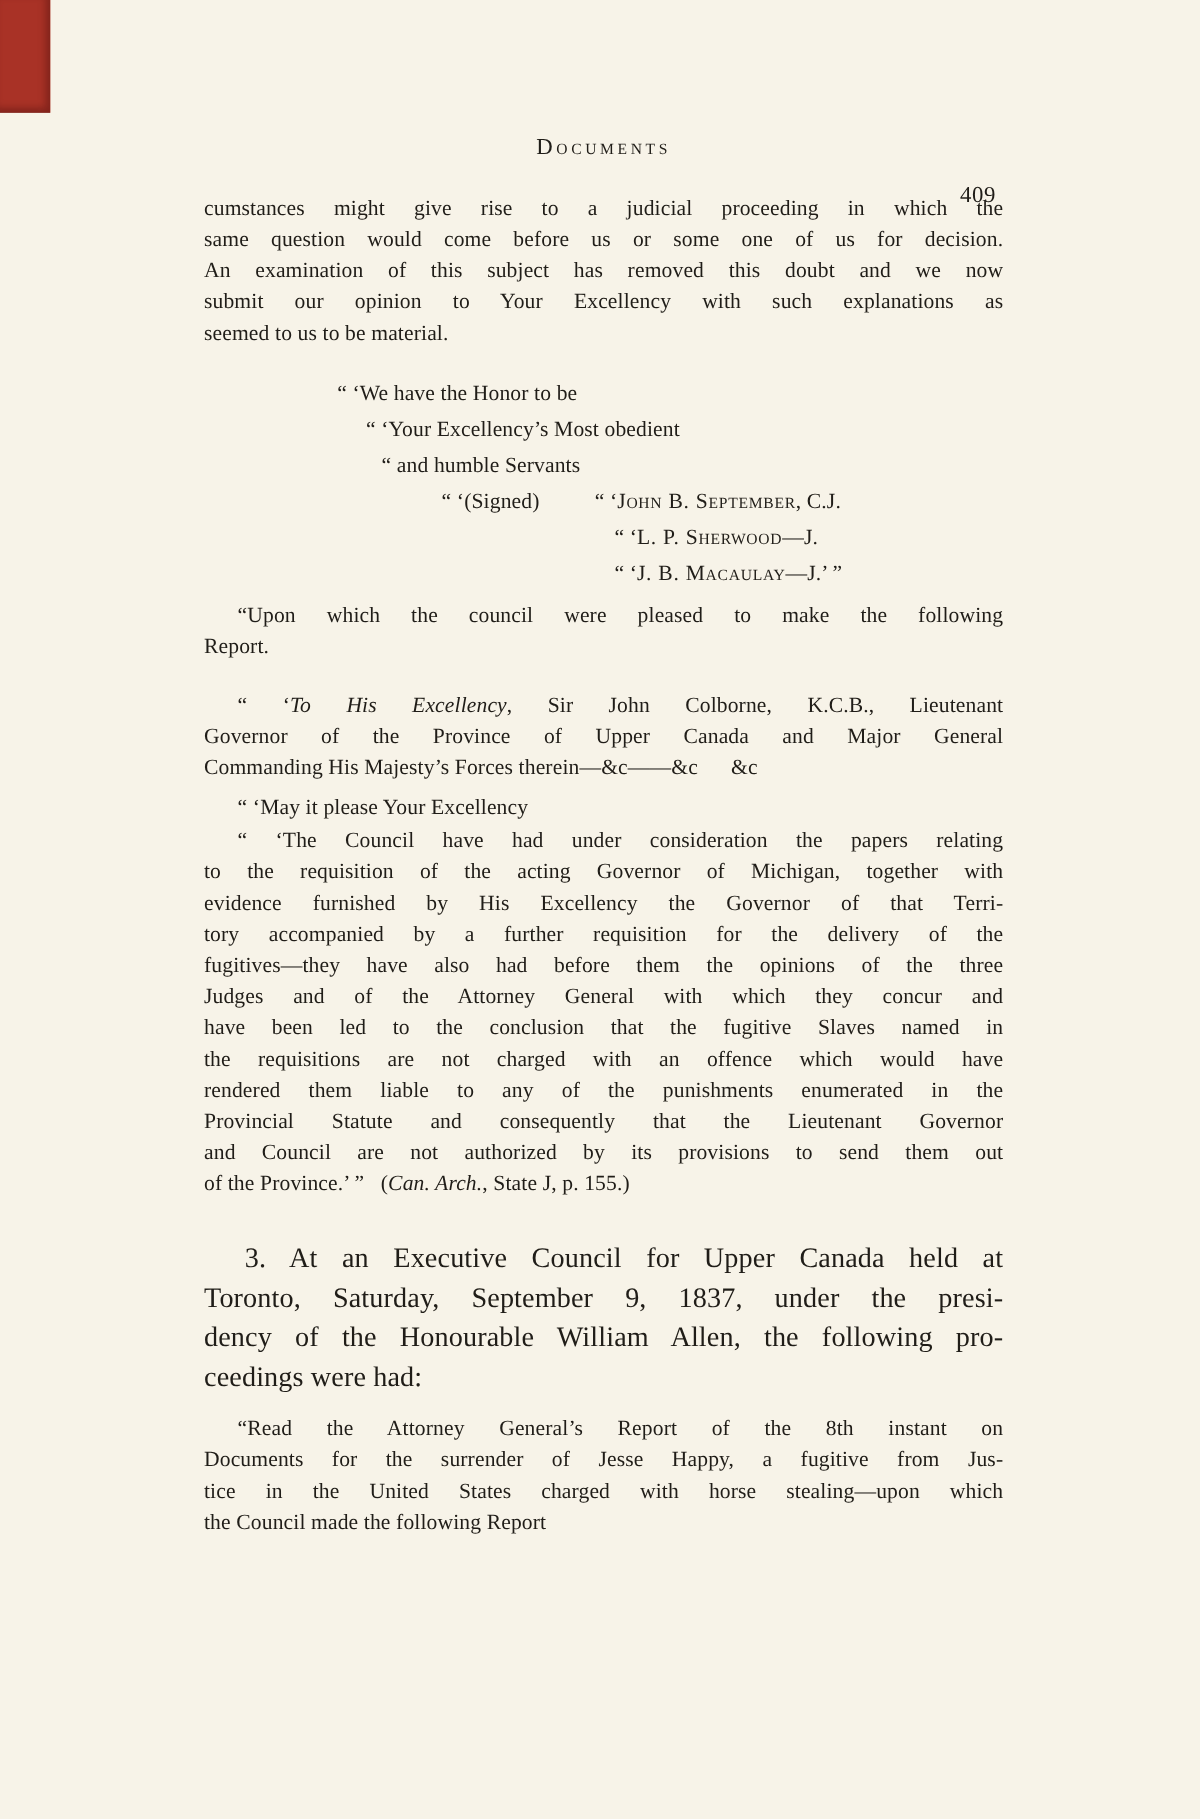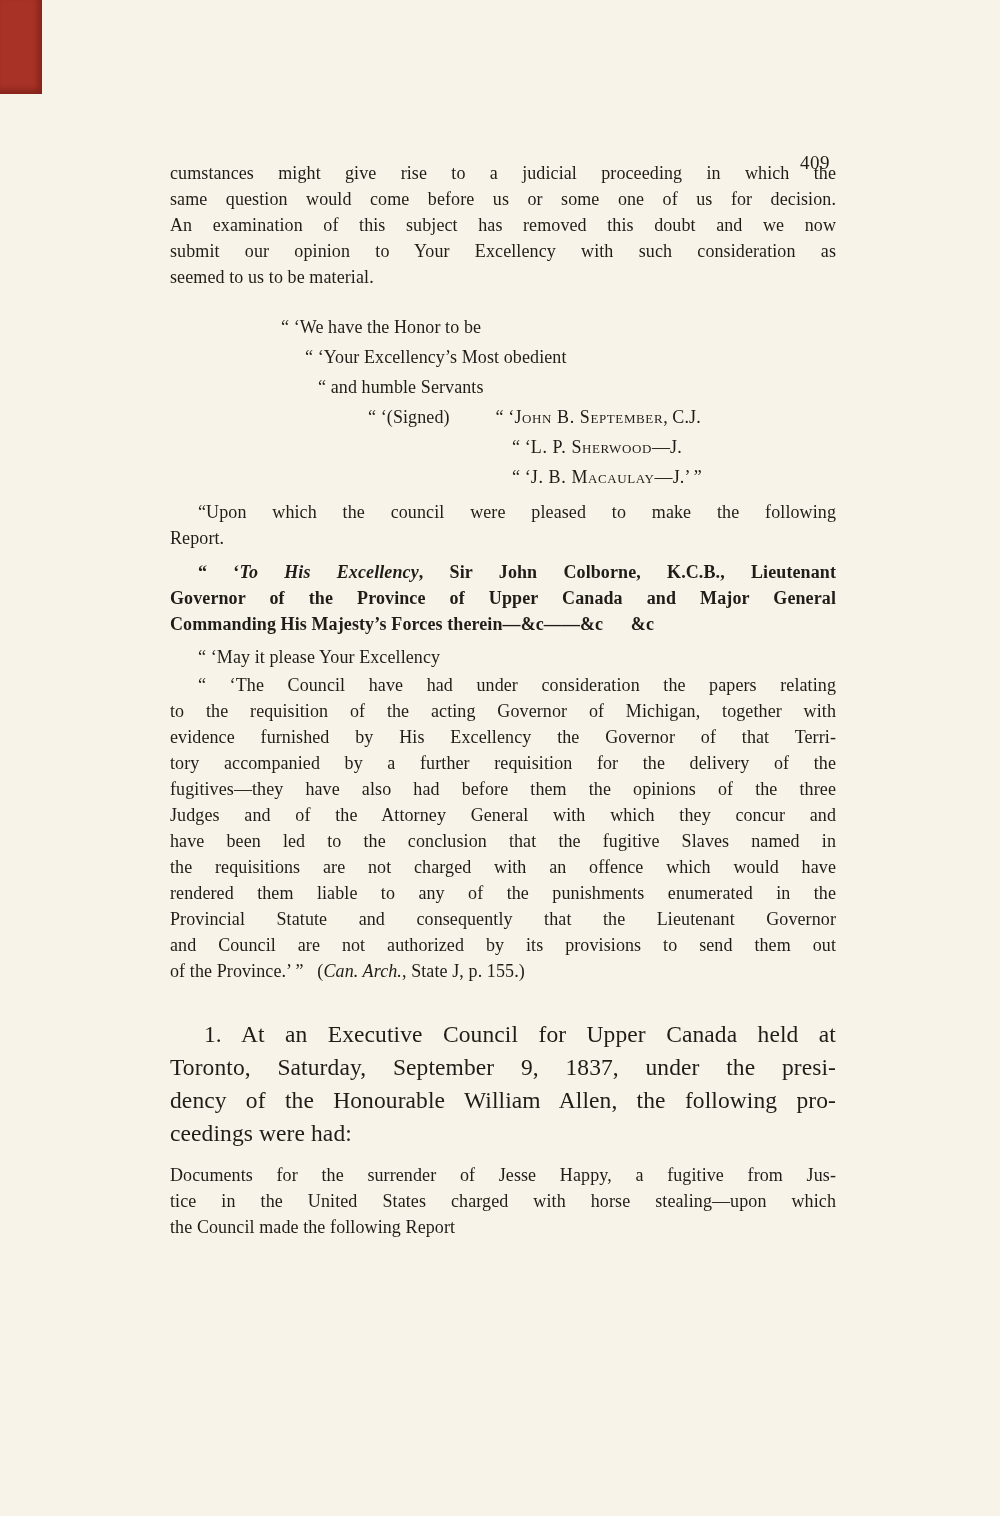--- a/index.html
+++ b/index.html
@@ -61,41 +61,42 @@
   .line{white-space:pre-wrap;}
   .line.jl{
     text-align:justify;
     text-align-last:justify;
     text-justify:inter-word;
   }
   .it{font-style:italic;}
   .sc{font-variant:small-caps;letter-spacing:.6px;}
   .gap{display:inline-block;width:46px;}
   .mt2{margin-top:2px;}
-  .mt5{margin-top:8px;font-weight:bold;}
+  .mt5{margin-top:23px;}
   .mt7{margin-top:7px;}
   .mt12{margin-top:12px;}
   .mt22{margin-top:22px;}
   .mt34{margin-top:34px;}
 </style>
 </head>
 <body>
 
 <div class="red-strip"></div>
 
 <div class="page-inner">
   <div class="page-header">
+    <div class="doc-title">Documents</div>
     <div class="page-number">409</div>
   </div>
   <div>
       <div class="para body">
         <div class="line jl"><span>cumstances might give rise to a judicial proceeding in which the</span></div>
         <div class="line jl"><span>same question would come before us or some one of us for decision.</span></div>
         <div class="line jl"><span>An examination of this subject has removed this doubt and we now</span></div>
-        <div class="line jl"><span>submit our opinion to Your Excellency with such consideration as</span></div>
+        <div class="line jl"><span>submit our opinion to Your Excellency with such explanations as</span></div>
         <div class="line"><span>seemed to us to be material.</span></div>
       </div>
       <div class="para sig mt22">
         <div class="line" style="padding-left: 111px;"><span>“ ‘We have the Honor to be</span></div>
         <div class="line" style="padding-left: 135px;"><span>“ ‘Your Excellency’s Most obedient</span></div>
         <div class="line" style="padding-left: 148px;"><span>“ and humble Servants</span></div>
         <div class="line" style="padding-left: 198px;"><span>“ ‘(Signed)</span><span class="gap"></span><span>“ ‘</span><span class="sc">John B. September</span><span>, C.J.</span></div>
         <div class="line" style="padding-left: 342px;"><span>“ ‘</span><span class="sc">L. P. Sherwood</span><span>—J.</span></div>
         <div class="line" style="padding-left: 342px;"><span>“ ‘</span><span class="sc">J. B. Macaulay</span><span>—J.’ ”</span></div>
       </div>
@@ -119,24 +120,25 @@
         <div class="line jl"><span>fugitives—they have also had before them the opinions of the three</span></div>
         <div class="line jl"><span>Judges and of the Attorney General with which they concur and</span></div>
         <div class="line jl"><span>have been led to the conclusion that the fugitive Slaves named in</span></div>
         <div class="line jl"><span>the requisitions are not charged with an offence which would have</span></div>
         <div class="line jl"><span>rendered them liable to any of the punishments enumerated in the</span></div>
         <div class="line jl"><span>Provincial Statute and consequently that the Lieutenant Governor</span></div>
         <div class="line jl"><span>and Council are not authorized by its provisions to send them out</span></div>
         <div class="line"><span>of the Province.’ ”   (</span><span class="it">Can. Arch.</span><span>, State J, p. 155.)</span></div>
       </div>
       <div class="para large mt34">
-        <div class="line jl" style="padding-left: 34px;"><span>1. At an Executive Council for Upper Canada held at</span></div>
+        <div class="line jl" style="padding-left: 34px;"><span>3. At an Executive Council for Upper Canada held at</span></div>
         <div class="line jl"><span>Toronto, Saturday, September 9, 1837, under the presi-</span></div>
         <div class="line jl"><span>dency of the Honourable William Allen, the following pro-</span></div>
         <div class="line"><span>ceedings were had:</span></div>
       </div>
       <div class="para body mt12">
+        <div class="line jl" style="padding-left: 28px;"><span>“Read the Attorney General’s Report of the 8th instant on</span></div>
         <div class="line jl"><span>Documents for the surrender of Jesse Happy, a fugitive from Jus-</span></div>
         <div class="line jl"><span>tice in the United States charged with horse stealing—upon which</span></div>
         <div class="line"><span>the Council made the following Report</span></div>
       </div>
     </div>
 </div>
 
 </body></html>

